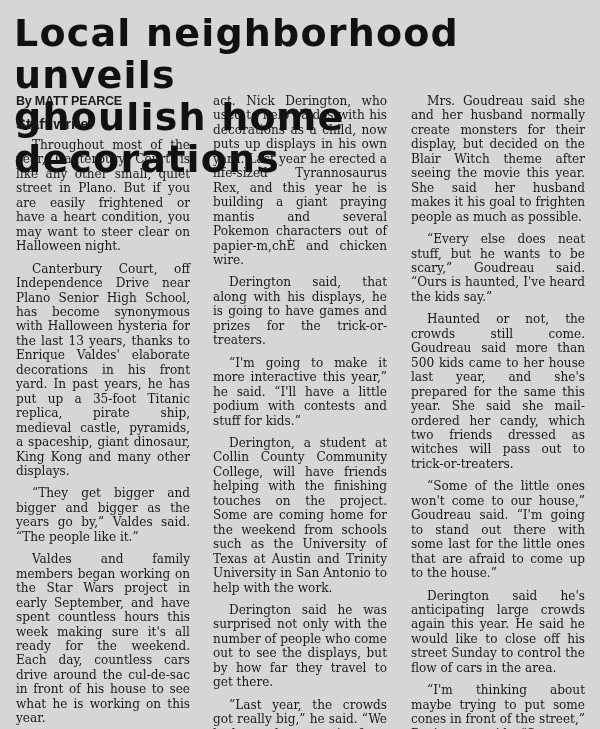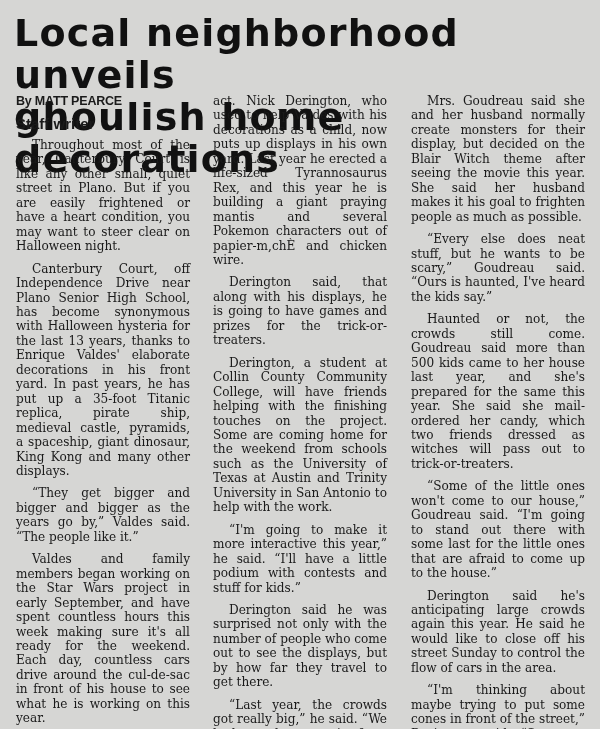--- a/index.html
+++ b/index.html
@@ -48,22 +48,22 @@
   <p>Throughout most of the year, Canterbury Court is like any other small, quiet street in Plano. But if you are easily frightened or have a heart condition, you may want to steer clear on Halloween night.</p>
   <p>Canterbury Court, off Independence Drive near Plano Senior High School, has become synonymous with Halloween hysteria for the last 13 years, thanks to Enrique Valdes' elaborate decorations in his front yard. In past years, he has put up a 35-foot Titanic replica, pirate ship, medieval castle, pyramids, a spaceship, giant dinosaur, King Kong and many other displays.</p>
   <p>“They get bigger and bigger and bigger as the years go by,” Valdes said. “The people like it.”</p>
   <p>Valdes and family members began working on the Star Wars project in early September, and have spent countless hours this week making sure it's all ready for the weekend. Each day, countless cars drive around the cul-de-sac in front of his house to see what he is working on this year.</p>
 
 </div>
 
 <div class="col col2">
   <p class="noind">act. Nick Derington, who used to help Valdes with his decorations as a child, now puts up displays in his own yard. Last year he erected a life-sized Tyrannosaurus Rex, and this year he is building a giant praying mantis and several Pokemon characters out of papier-m,chÈ and chicken wire.</p>
   <p>Derington said, that along with his displays, he is going to have games and prizes for the trick-or-treaters.</p>
+  <p>“I'm going to make it more interactive this year,” he said. “I'll have a little podium with contests and stuff for kids.”</p>
   <p>Derington, a student at Collin County Community College, will have friends helping with the finishing touches on the project. Some are coming home for the weekend from schools such as the University of Texas at Austin and Trinity University in San Antonio to help with the work.</p>
-  <p>“I'm going to make it more interactive this year,” he said. “I'll have a little podium with contests and stuff for kids.”</p>
   <p>Derington said he was surprised not only with the number of people who come out to see the displays, but by how far they travel to get there.</p>
   <p>“Last year, the crowds got really big,” he said. “We had people come in from McKinney, Mesquite and all around the Dallas area,” he said.</p>
   <p>Liz and John Goudreau, who got into the act when they moved to the neighborhood six years ago, went with a theme from “The Blair Witch Project” movie. Their front-yard display includes a makeshift forest, cemetery, tent, giant wolf, butane torches, a giant spider and gargoyles on the roof,</p>
 </div>
 
 <div class="col col3">
   <p>Mrs. Goudreau said she and her husband normally create monsters for their display, but decided on the Blair Witch theme after seeing the movie this year. She said her husband makes it his goal to frighten people as much as possible.</p>
   <p>“Every else does neat stuff, but he wants to be scary,” Goudreau said. “Ours is haunted, I've heard the kids say.”</p>
   <p>Haunted or not, the crowds still come. Goudreau said more than 500 kids came to her house last year, and she's prepared for the same this year. She said she mail-ordered her candy, which two friends dressed as witches will pass out to trick-or-treaters.</p>
   <p>“Some of the little ones won't come to our house,” Goudreau said. “I'm going to stand out there with some last for the little ones that are afraid to come up to the house.”</p>

